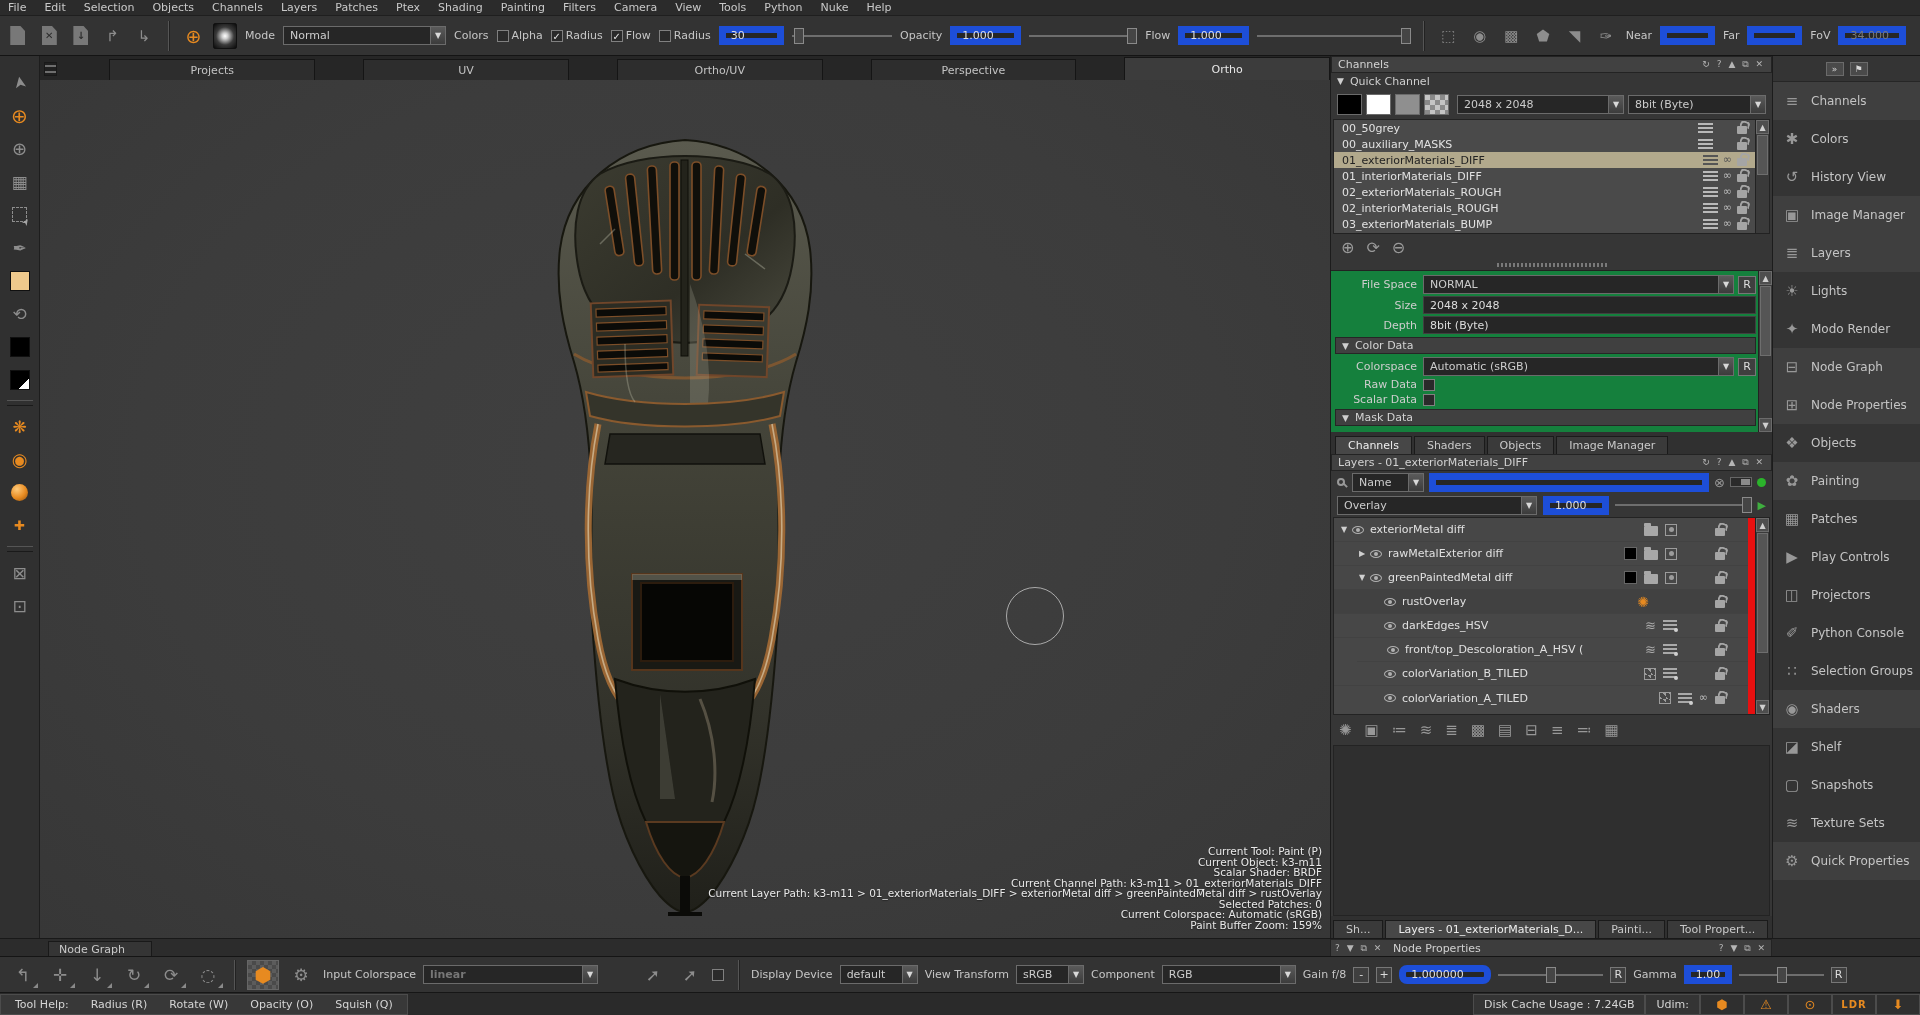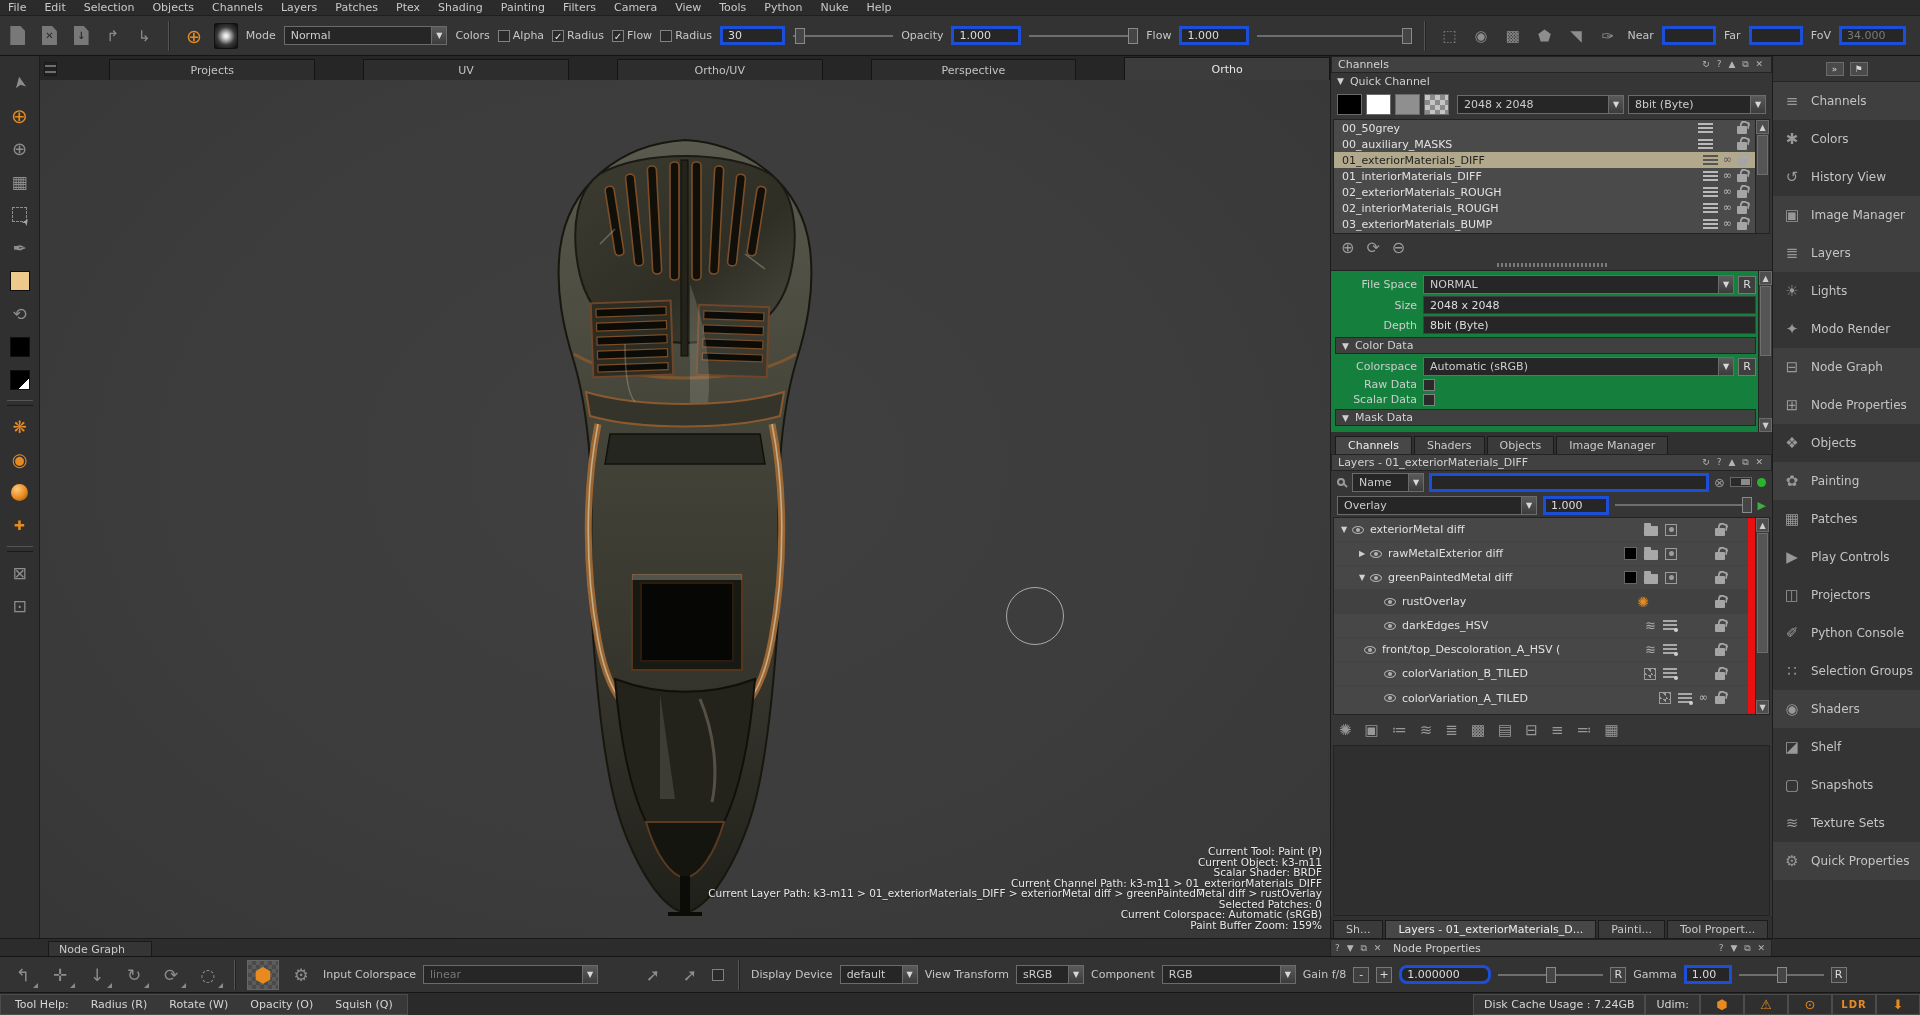--- a/index.html
+++ b/index.html
@@ -17,21 +17,21 @@
   #toolbar { left:0; top:16px; width:1920px; height:40px; background:#333333; border-bottom:1px solid #141414;
     display:flex; align-items:center; gap:8px; padding:0 6px; }
   .vsep { width:0; height:30px; border-left:1px solid #555; border-right:1px solid #222; margin:0 4px; }
   .tb-icon { width:26px; height:26px; display:flex; align-items:center; justify-content:center;
     color:#8d8d8d; font-size:15px; position:relative; }
   .doc { width:15px; height:19px; background:#787878; clip-path:polygon(0 0,68% 0,100% 28%,100% 100%,0 100%);
     display:flex; align-items:center; justify-content:center; color:#2c2c2c; font-size:10px; font-weight:bold; }
   .orange { color:#e78a20 !important; }
   .brush-preview { width:26px; height:26px; background:radial-gradient(circle at 50% 50%, #ffffff 0%, #cfcfcf 18%, #3a3a3a 55%, #0a0a0a 100%); border:1px solid #111; border-radius:2px; }
   .lbl { color:#c6c6c6; white-space:nowrap; }
-  .field { background:#262626; border:3px solid #1d4ed8; height:19px; display:flex; align-items:center;
+  .field { background:#262626; border:7px solid #1d4ed8; height:19px; display:flex; align-items:center;
     padding:0 5px; color:#dddddd; white-space:nowrap; }
   .field.grey { color:#7a7a7a; }
   .dd { display:flex; align-items:stretch; }
   .dd .val { background:#262626; border:1px solid #6b6b6b; border-right:none; display:flex; align-items:center; padding:0 6px; height:19px; }
   .dd .arrow { width:16px; height:19px; background:linear-gradient(#5a5a5a,#3c3c3c); border:1px solid #6b6b6b;
     display:flex; align-items:center; justify-content:center; color:#d8d8d8; font-size:8px; }
   .chk { width:12px; height:12px; background:#2a2a2a; border:1px solid #808080; color:#e5e5e5;
     font-size:10px; line-height:11px; text-align:center; margin-right:3px; }
   .slider { position:relative; height:2px; background:#6e6e6e; }
   .slider .handle { position:absolute; top:-7px; width:10px; height:16px; background:#454545; border:1px solid #8a8a8a; }
@@ -620,21 +620,21 @@
     <div class="lrow" style="padding-left:48px;">
       <span class="eye"></span>
       <span class="lname">darkEdges_HSV</span>
       <span class="licons">
           <span class="adj">≋</span>
           <span class="stackdot"></span>
           <span style="width:24px;"></span>
           <span class="lock"></span>
         </span>
     </div>
-    <div class="lrow" style="padding-left:28px;">
+    <div class="lrow" style="padding-left:28px;margin-left:23px;">
       <span class="eye"></span>
       <span class="lname">front/top_Descoloration_A_HSV (</span>
       <span class="licons">
           <span class="adj">≋</span>
           <span class="stackdot"></span>
           <span style="width:24px;"></span>
           <span class="lock"></span>
         </span>
     </div>
     <div class="lrow" style="padding-left:48px;">
@@ -796,21 +796,21 @@
   <span class="bt-icon">↻</span>
   <span class="bt-icon">⟳</span>
   <span class="bt-icon">◌</span>
   <span class="vsep"></span>
   <span class="hexchip">
       <span>⬢</span>
     </span>
   <span class="bt-icon nodrop">⚙</span>
   <span class="lbl">Input Colorspace</span>
   <span class="dd" style="width:175px;">
-    <span class="val grey" style="flex:1;color:#777;">linear</span>
+    <span class="val grey" style="flex:1;color:#777;font-weight:bold;">linear</span>
       <span class="arrow">▼</span>
   </span>
   <span style="width:26px;"></span>
   <span class="bt-icon nodrop">➚</span>
   <span class="bt-icon nodrop">➚</span>
   <span class="chk"></span>
   <span class="vsep"></span>
   <span class="lbl">Display Device</span>
   <span class="dd" style="width:78px;">
     <span class="val" style="flex:1;">default</span>

